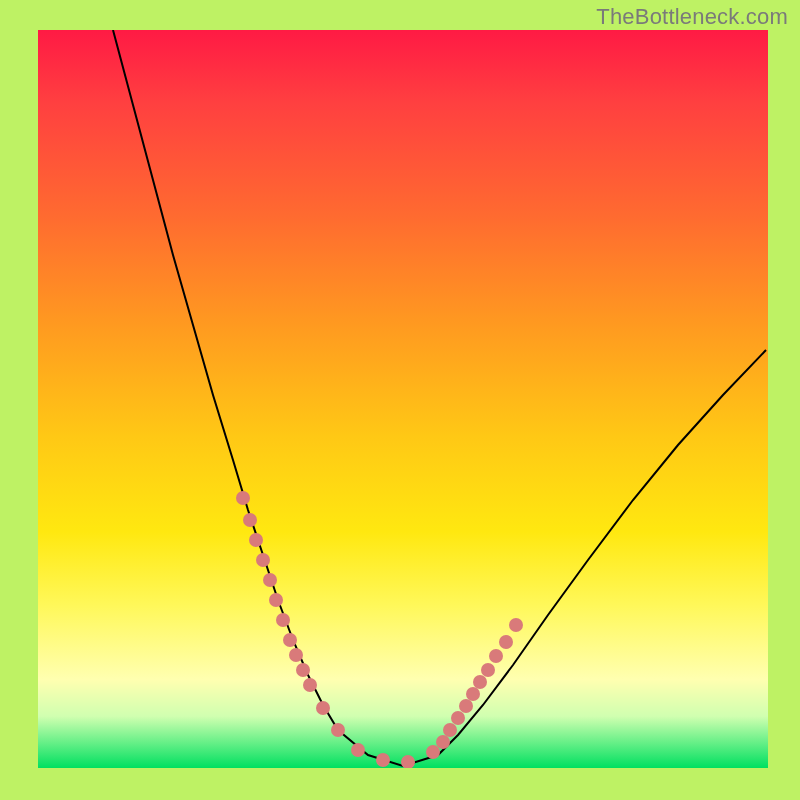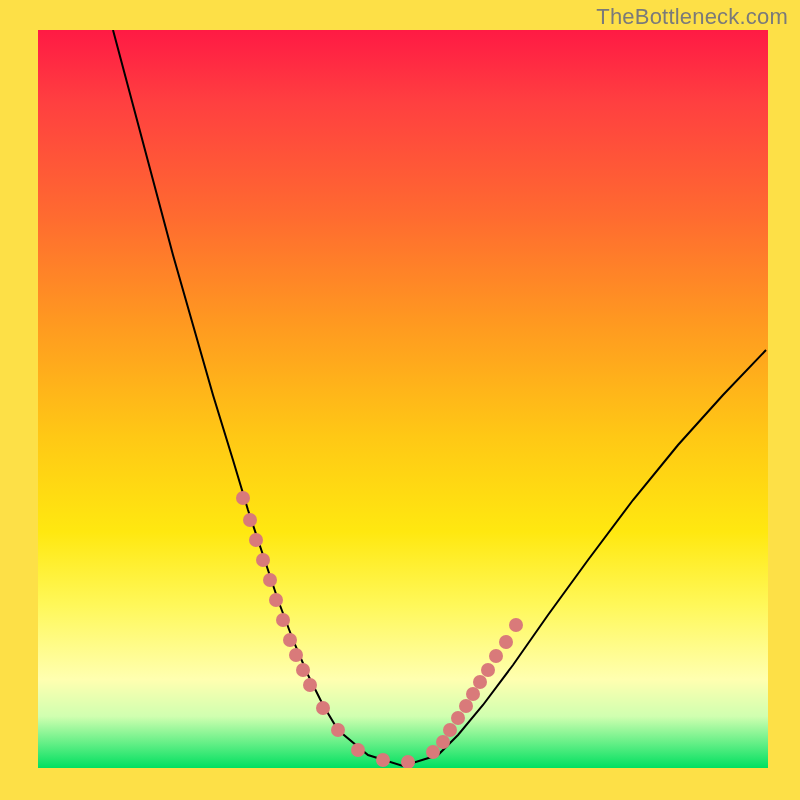--- a/index.html
+++ b/index.html
@@ -7,21 +7,21 @@
     padding: 0;
     width: 800px;
     height: 800px;
     overflow: hidden;
     font-family: Arial, Helvetica, sans-serif;
     background: #000;
   }
   .outer {
     width: 800px;
     height: 800px;
-    background: #fde047;
+    background: #bef264;
     position: relative;
   }
   .plot {
     position: absolute;
     left: 38px;
     top: 30px;
     width: 730px;
     height: 738px;
   }
   .gradient-bg {

